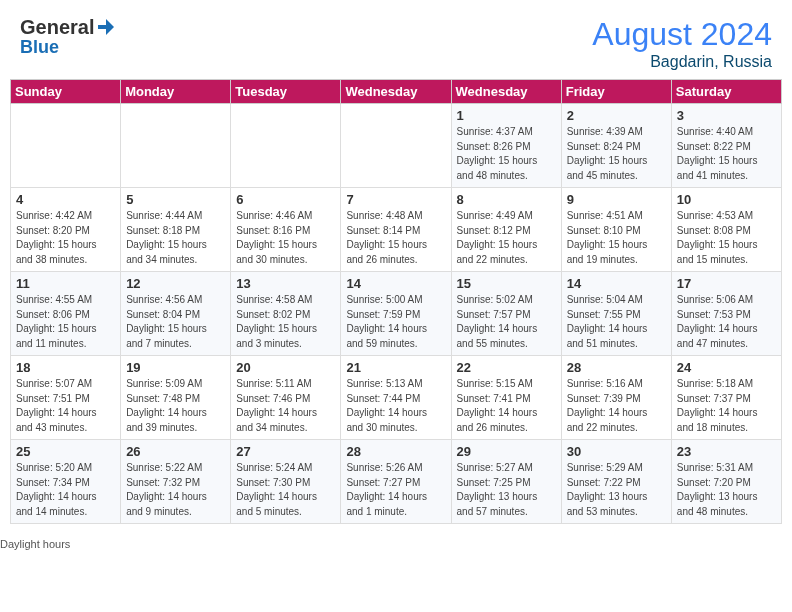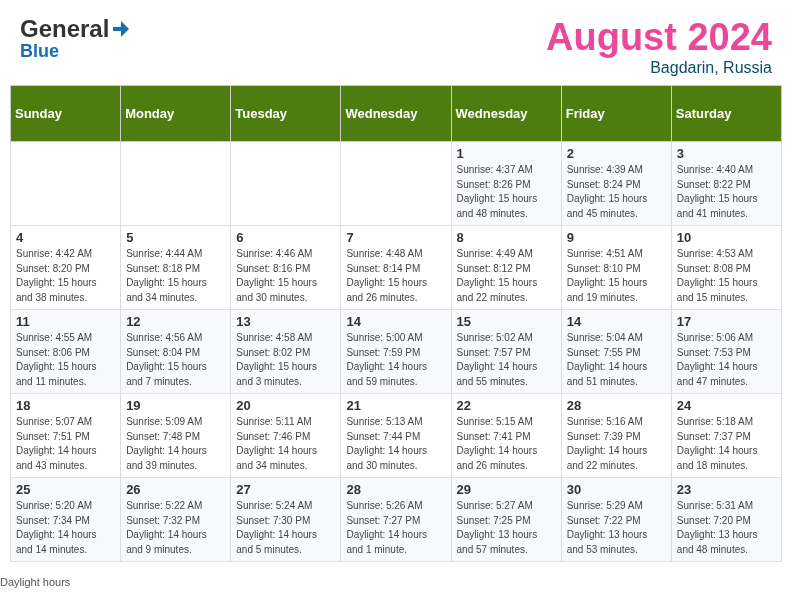--- a/index.html
+++ b/index.html
@@ -14,58 +14,58 @@
       display: flex;
       justify-content: space-between;
       align-items: flex-start;
       padding: 16px 20px 8px 20px;
     }
     .logo {
       display: flex;
       align-items: center;
     }
     .logo-text-general {
-      font-size: 24px;
+      font-size: 20px;
       font-weight: bold;
       color: #333;
       line-height: 1.1;
     }
     .logo-text-blue {
       font-size: 18px;
       font-weight: bold;
       color: #1a6eb5;
       line-height: 1.1;
       margin-top: 13px;
     }
     .title-block {
       text-align: right;
     }
     .month-year {
-      font-size: 38px;
-      color: #ec4899;
-      font-weight: 700;
+      font-size: 32px;
+      color: #3b82f6;
+      font-weight: 400;
     }
     .location {
       font-size: 16px;
       color: #0c4a6e;
     }
     .calendar-container {
       padding: 0 10px 10px 10px;
     }
     table {
       width: 100%;
       border-collapse: collapse;
       table-layout: fixed;
     }
     thead tr th {
-      background-color: #4d7c0f;
+      background-color: #be185d;
       color: #fff;
       font-size: 13px;
       font-weight: bold;
-      padding: 20px 4px;
+      padding: 4px 4px;
       text-align: left;
       border: 1px solid #ccc;
     }
     tbody tr td {
       vertical-align: top;
       border: 1px solid #ddd;
       padding: 4px 5px;
       font-size: 10.5px;
       color: #333;
       min-height: 80px;

